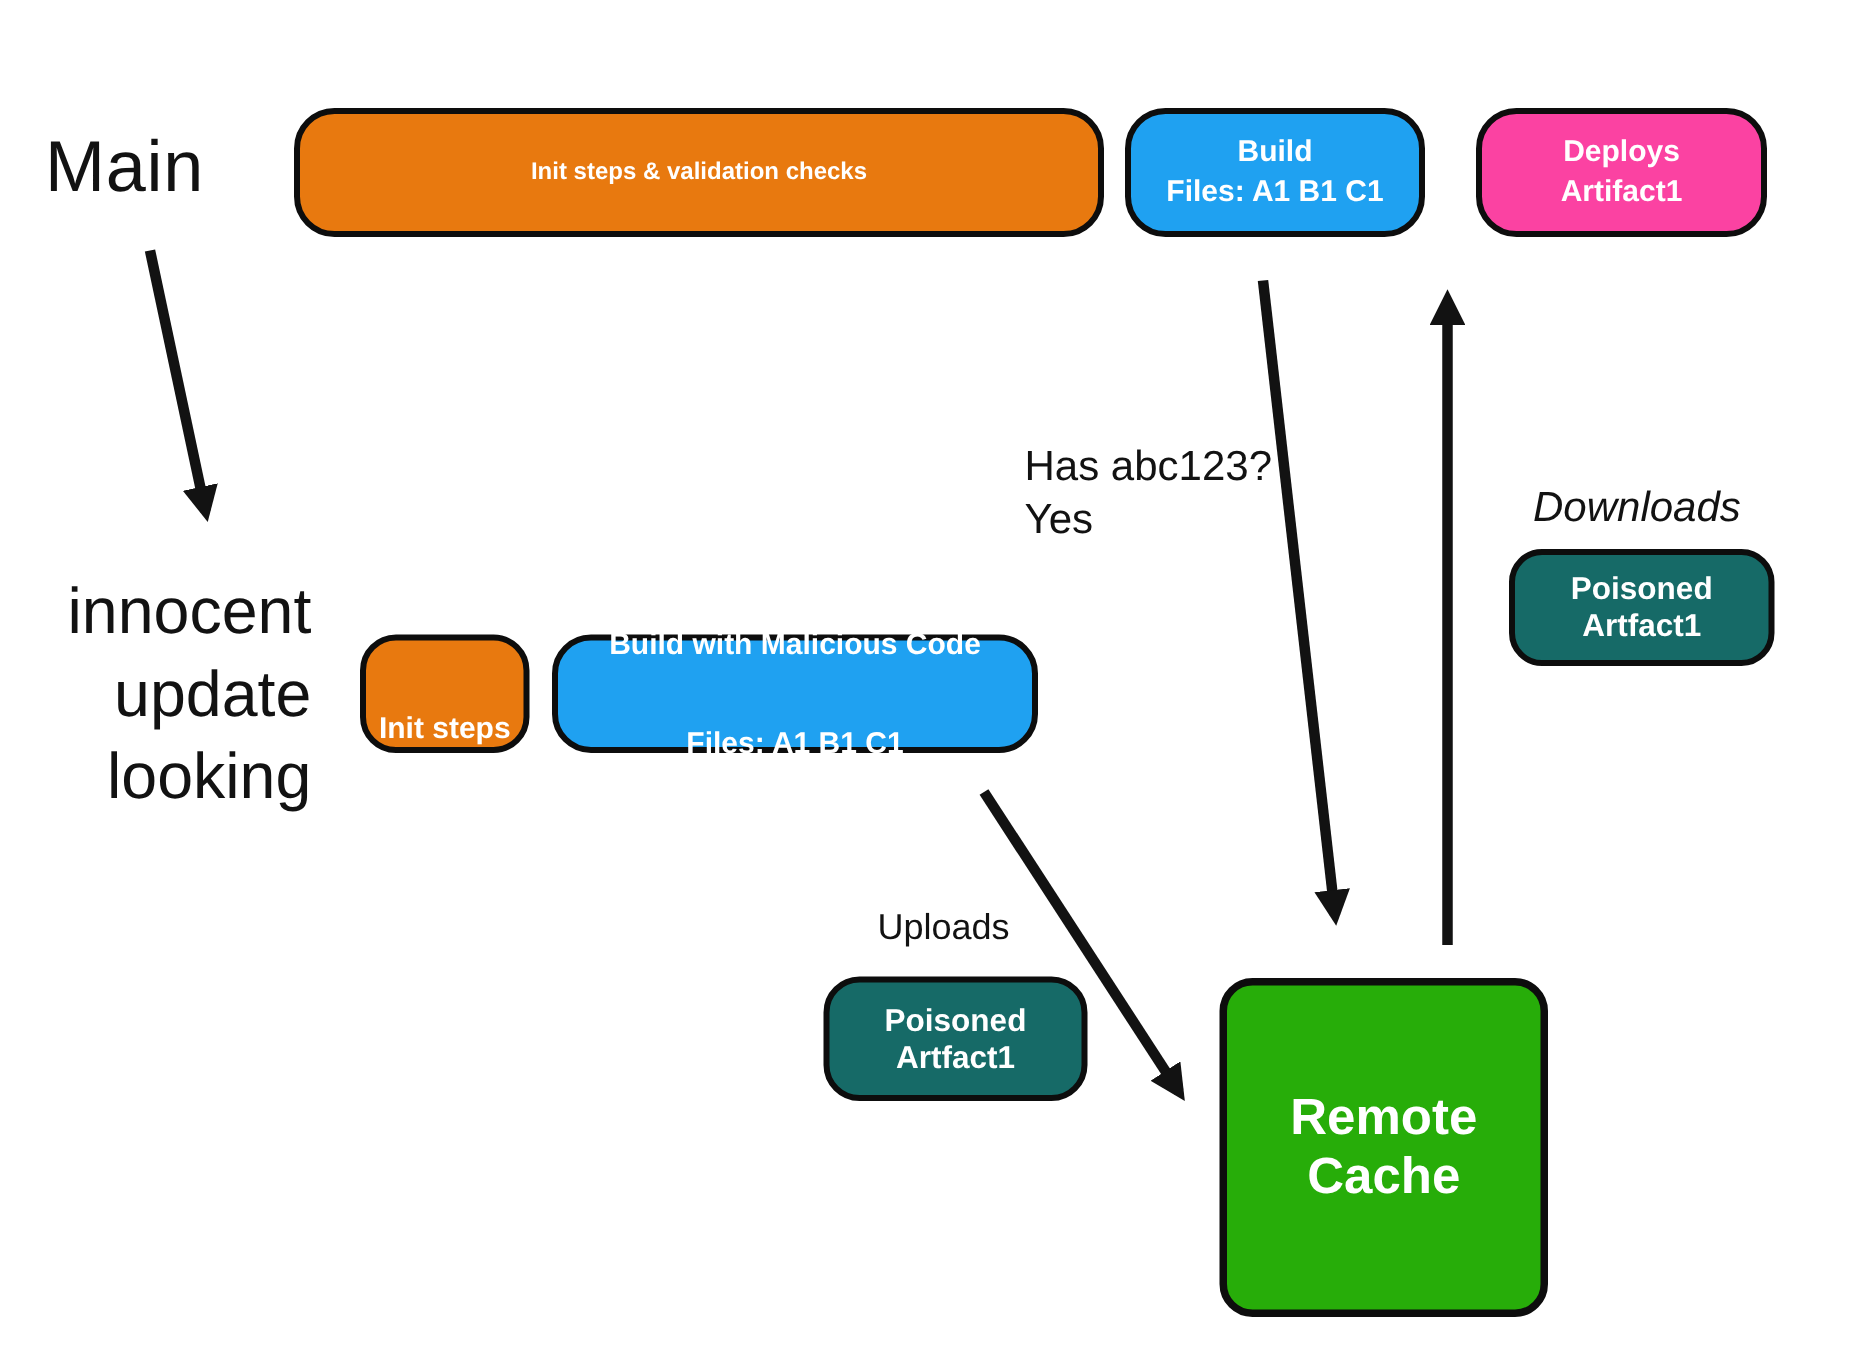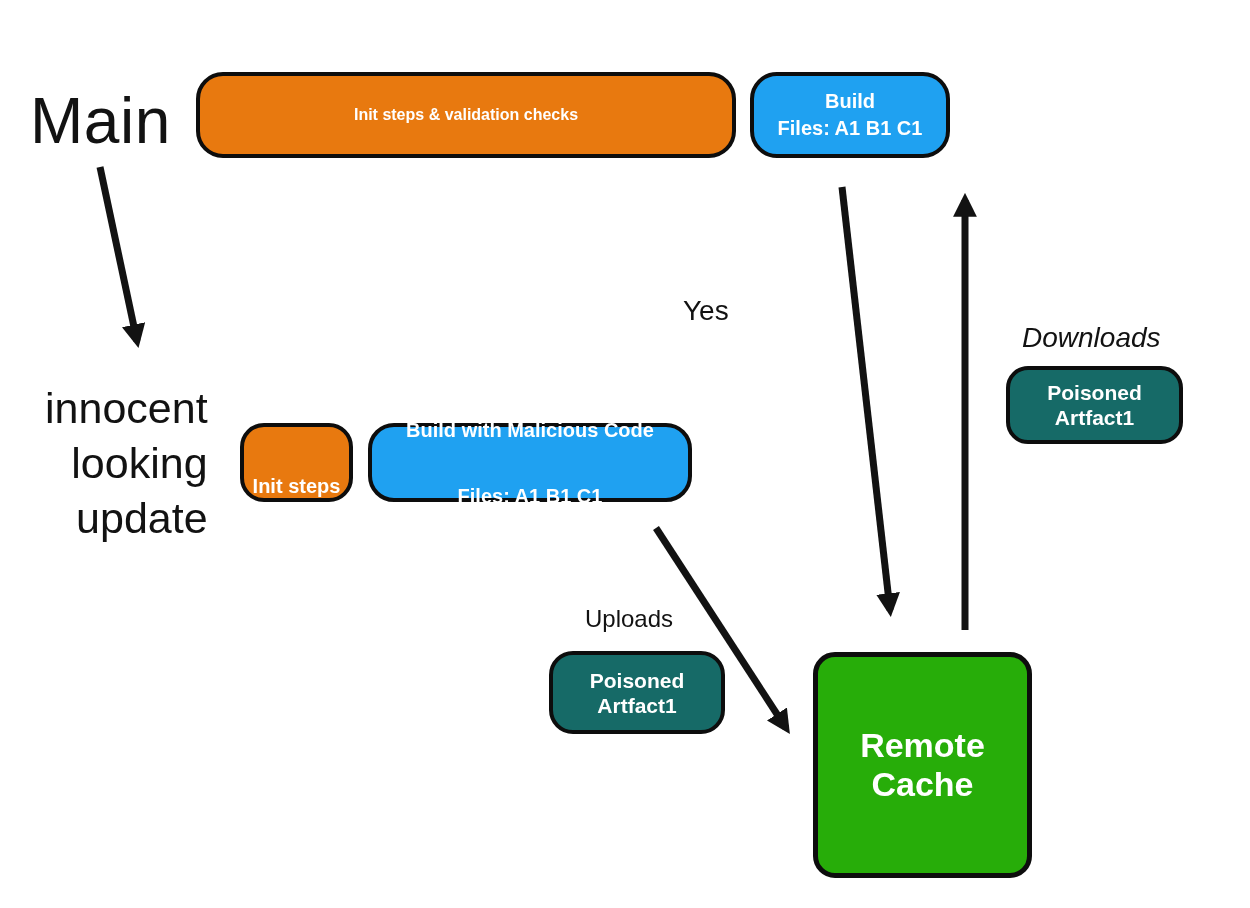--- a/index.html
+++ b/index.html
@@ -7,21 +7,21 @@
     position:relative;width:1250px;height:908px;overflow:hidden;
     background:var(--background,#fff);
     font-family:"Liberation Sans",sans-serif;
   }
   .overlay{position:absolute;left:0;top:0;width:1250px;height:908px;pointer-events:none;}
   .overlay line{stroke:var(--line,#121212);stroke-width:7;}
   .overlay marker path{fill:var(--line,#121212);}
 
   .free-label{position:absolute;color:var(--text,#121212);white-space:nowrap;}
   .free-label span{display:block;}
-  .lbl-main{left:30px;top:84px;font-size:64px;letter-spacing:0.5px;}
+  .lbl-main{left:30px;top:84px;font-size:48px;letter-spacing:0.5px;}
   .lbl-update{left:45px;top:381px;font-size:43px;line-height:55px;text-align:right;}
   .lbl-query{left:683px;top:293px;font-size:28px;line-height:35px;}
   .lbl-downloads{left:1022px;top:322px;font-size:28px;font-style:italic;}
   .lbl-uploads{left:585px;top:605px;font-size:24px;}
 
   .node{
     position:absolute;box-sizing:border-box;
     display:flex;flex-direction:column;justify-content:center;align-items:center;
     border:4px solid var(--outline,#0d0d0d);
     color:var(--box_text,#fff);font-weight:700;text-align:center;
@@ -50,44 +50,49 @@
     <line x1="100" y1="167" x2="137" y2="341" marker-end="url(#ah)"></line>
     <line x1="842" y1="187" x2="890" y2="610" marker-end="url(#ah)"></line>
     <line x1="965" y1="630" x2="965" y2="200" marker-end="url(#ah)"></line>
     <line x1="656" y1="528" x2="786" y2="728" marker-end="url(#ah)"></line>
   </svg>
 
   <div class="free-label lbl-main">Main</div>
 
   <div class="free-label lbl-update">
     <span>innocent</span>
+    <span>update</span>
     <span>looking</span>
-    <span>update</span>
   </div>
 
   <div class="node n-init-validation">
     <span>Init steps &amp; validation checks</span>
   </div>
 
   <div class="node n-build">
     <span>Build</span>
     <span>Files: A1 B1 C1</span>
   </div>
 
+  <div class="node n-deploys">
+    <span>Deploys</span>
+    <span>Artifact1</span>
+  </div>
 
   <div class="node n-init-steps">
     <span>Init steps</span>
   </div>
 
   <div class="node n-build-malicious">
     <span>Build with Malicious Code</span>
     <span>Files: A1 B1 C1</span>
   </div>
 
   <div class="free-label lbl-query">
+    <span>Has abc123?</span>
     <span>Yes</span>
   </div>
 
   <div class="free-label lbl-downloads">Downloads</div>
 
   <div class="node n-poisoned-download">
     <span>Poisoned</span>
     <span>Artfact1</span>
   </div>
 

